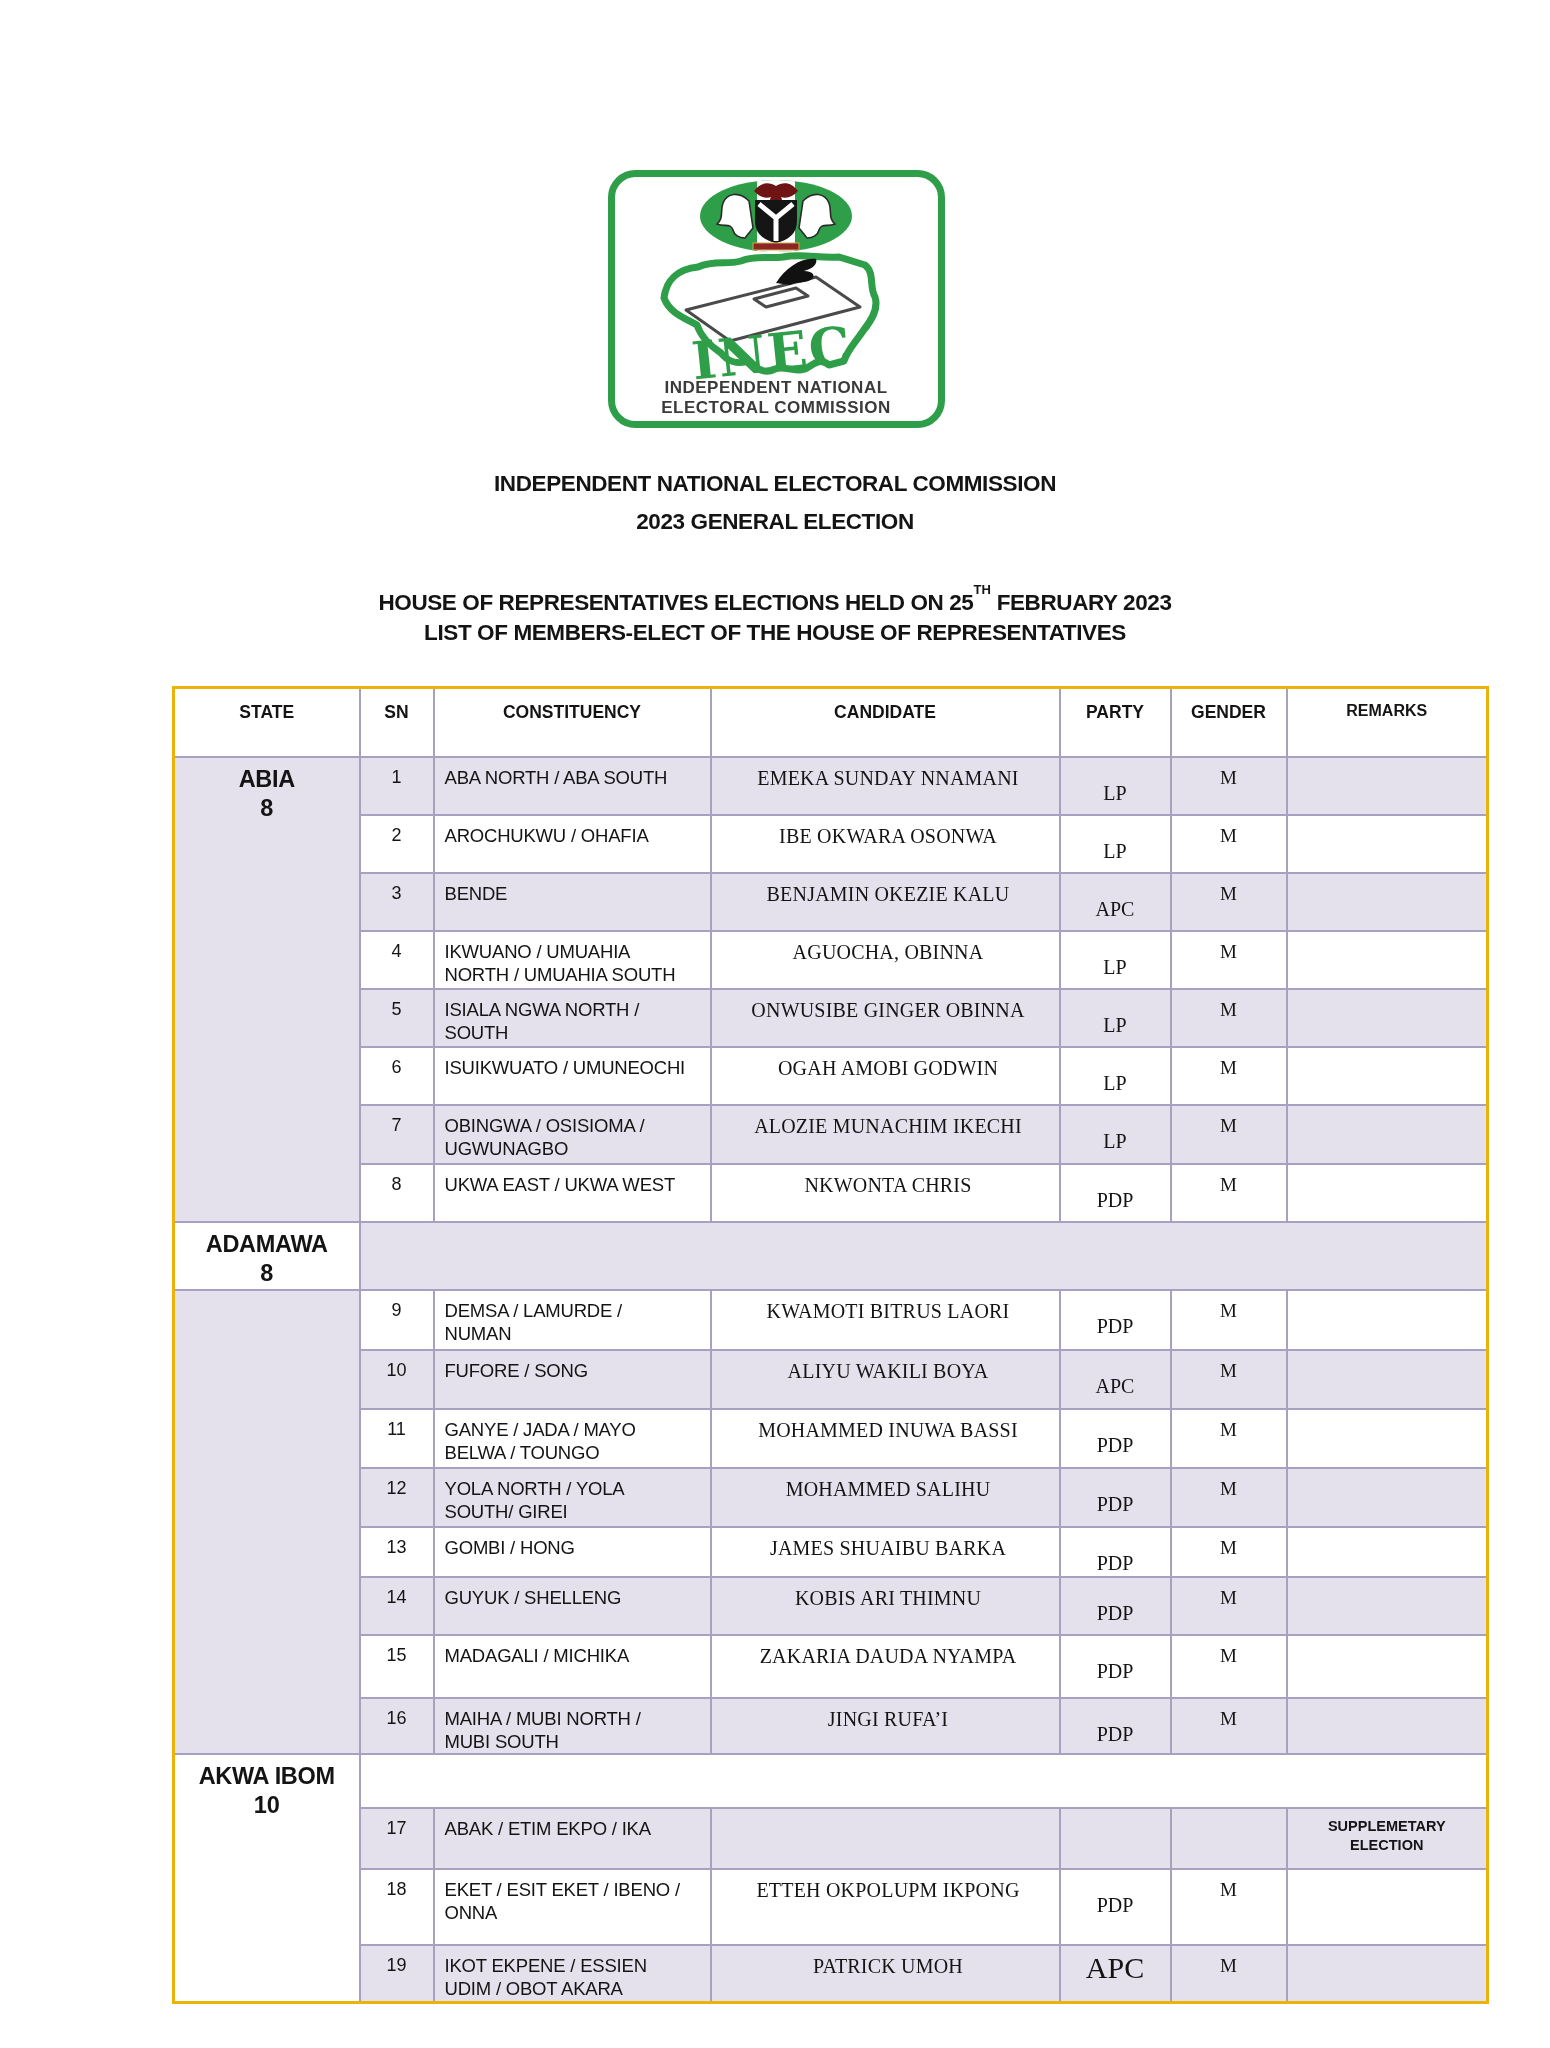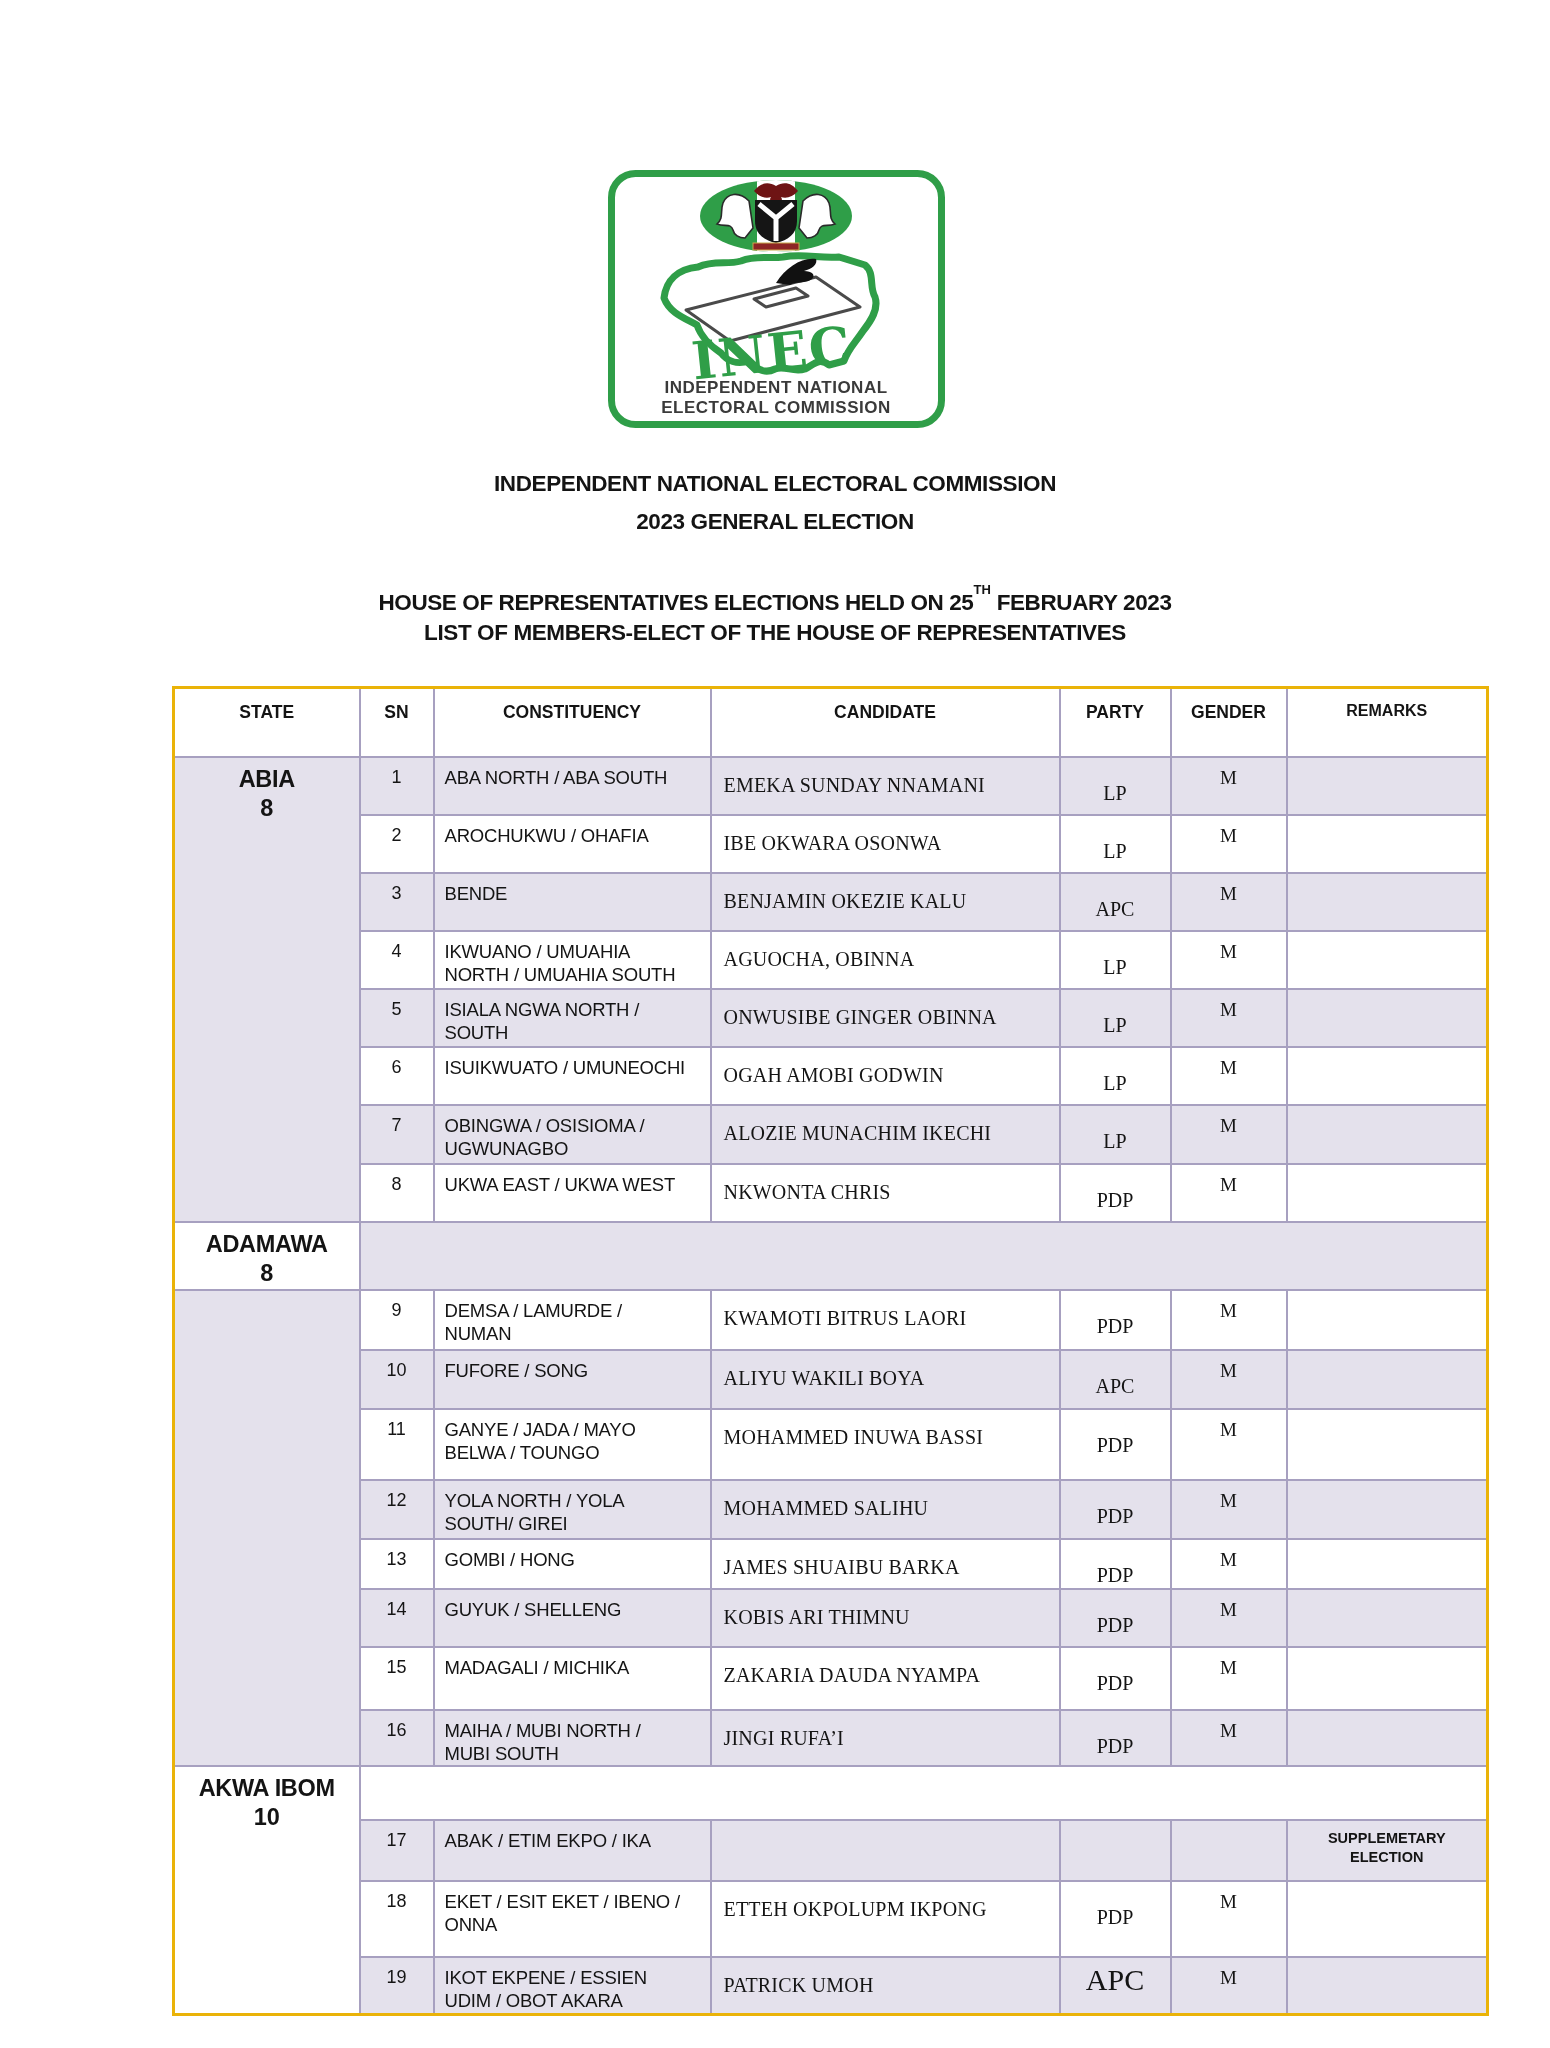--- a/index.html
+++ b/index.html
@@ -36,21 +36,21 @@
     font-size:17.5px; font-weight:bold; text-align:center;
     vertical-align:top; padding-top:13px; background:#ffffff;
   }
   th.remarks-h { font-size:16px; }
 
   td { vertical-align:top; }
   .shade { background:#e4e1ec; }
 
   .sn-cell       { text-align:center; font-size:18px; padding-top:9px; }
   .const-cell    { font-size:18.5px; line-height:23px; letter-spacing:-0.2px; padding:8px 23px 0 10px; }
-  .cand-cell     { font-family:"Liberation Serif", serif; font-size:20px; letter-spacing:0.2px; padding:16px 6px 0 12px; }
+  .cand-cell     { font-family:"Liberation Serif", serif; font-size:20px; letter-spacing:0.2px; padding:9px 6px 0 12px;text-align:center; }
   .party-cell    { font-family:"Liberation Serif", serif; font-size:20px; text-align:center; padding-top:24px; }
   .party-large   { font-size:30px; padding-top:5px; }
   .gender-cell   { font-family:"Liberation Serif", serif; font-size:19px; text-align:center; padding-top:9px; }
   .remarks-cell  { font-size:14.5px; font-weight:bold; text-align:center; line-height:19px; padding:8px 6px 0; }
 
   .state-cell  { text-align:center; padding-top:7px; }
   .state-name  { font-size:23.5px; font-weight:bold; line-height:28px; letter-spacing:-0.3px; }
   .state-count { font-size:23.5px; font-weight:bold; line-height:30px; }
 </style>
 </head>
@@ -204,21 +204,21 @@
         <td class="remarks-cell"></td>
       </tr>
       <tr style="height: 59px;">
         <td class="sn-cell shade">10</td>
         <td class="const-cell shade">FUFORE / SONG</td>
         <td class="cand-cell shade">ALIYU WAKILI BOYA</td>
         <td class="party-cell shade">APC</td>
         <td class="gender-cell shade">M</td>
         <td class="remarks-cell shade"></td>
       </tr>
-      <tr style="height: 71px;">
+      <tr style="height: 59px;">
         <td class="sn-cell">11</td>
         <td class="const-cell">GANYE / JADA / MAYO BELWA / TOUNGO</td>
         <td class="cand-cell">MOHAMMED INUWA BASSI</td>
         <td class="party-cell">PDP</td>
         <td class="gender-cell">M</td>
         <td class="remarks-cell"></td>
       </tr>
       <tr style="height: 59px;">
         <td class="sn-cell shade">12</td>
         <td class="const-cell shade">YOLA NORTH / YOLA SOUTH/ GIREI</td>

